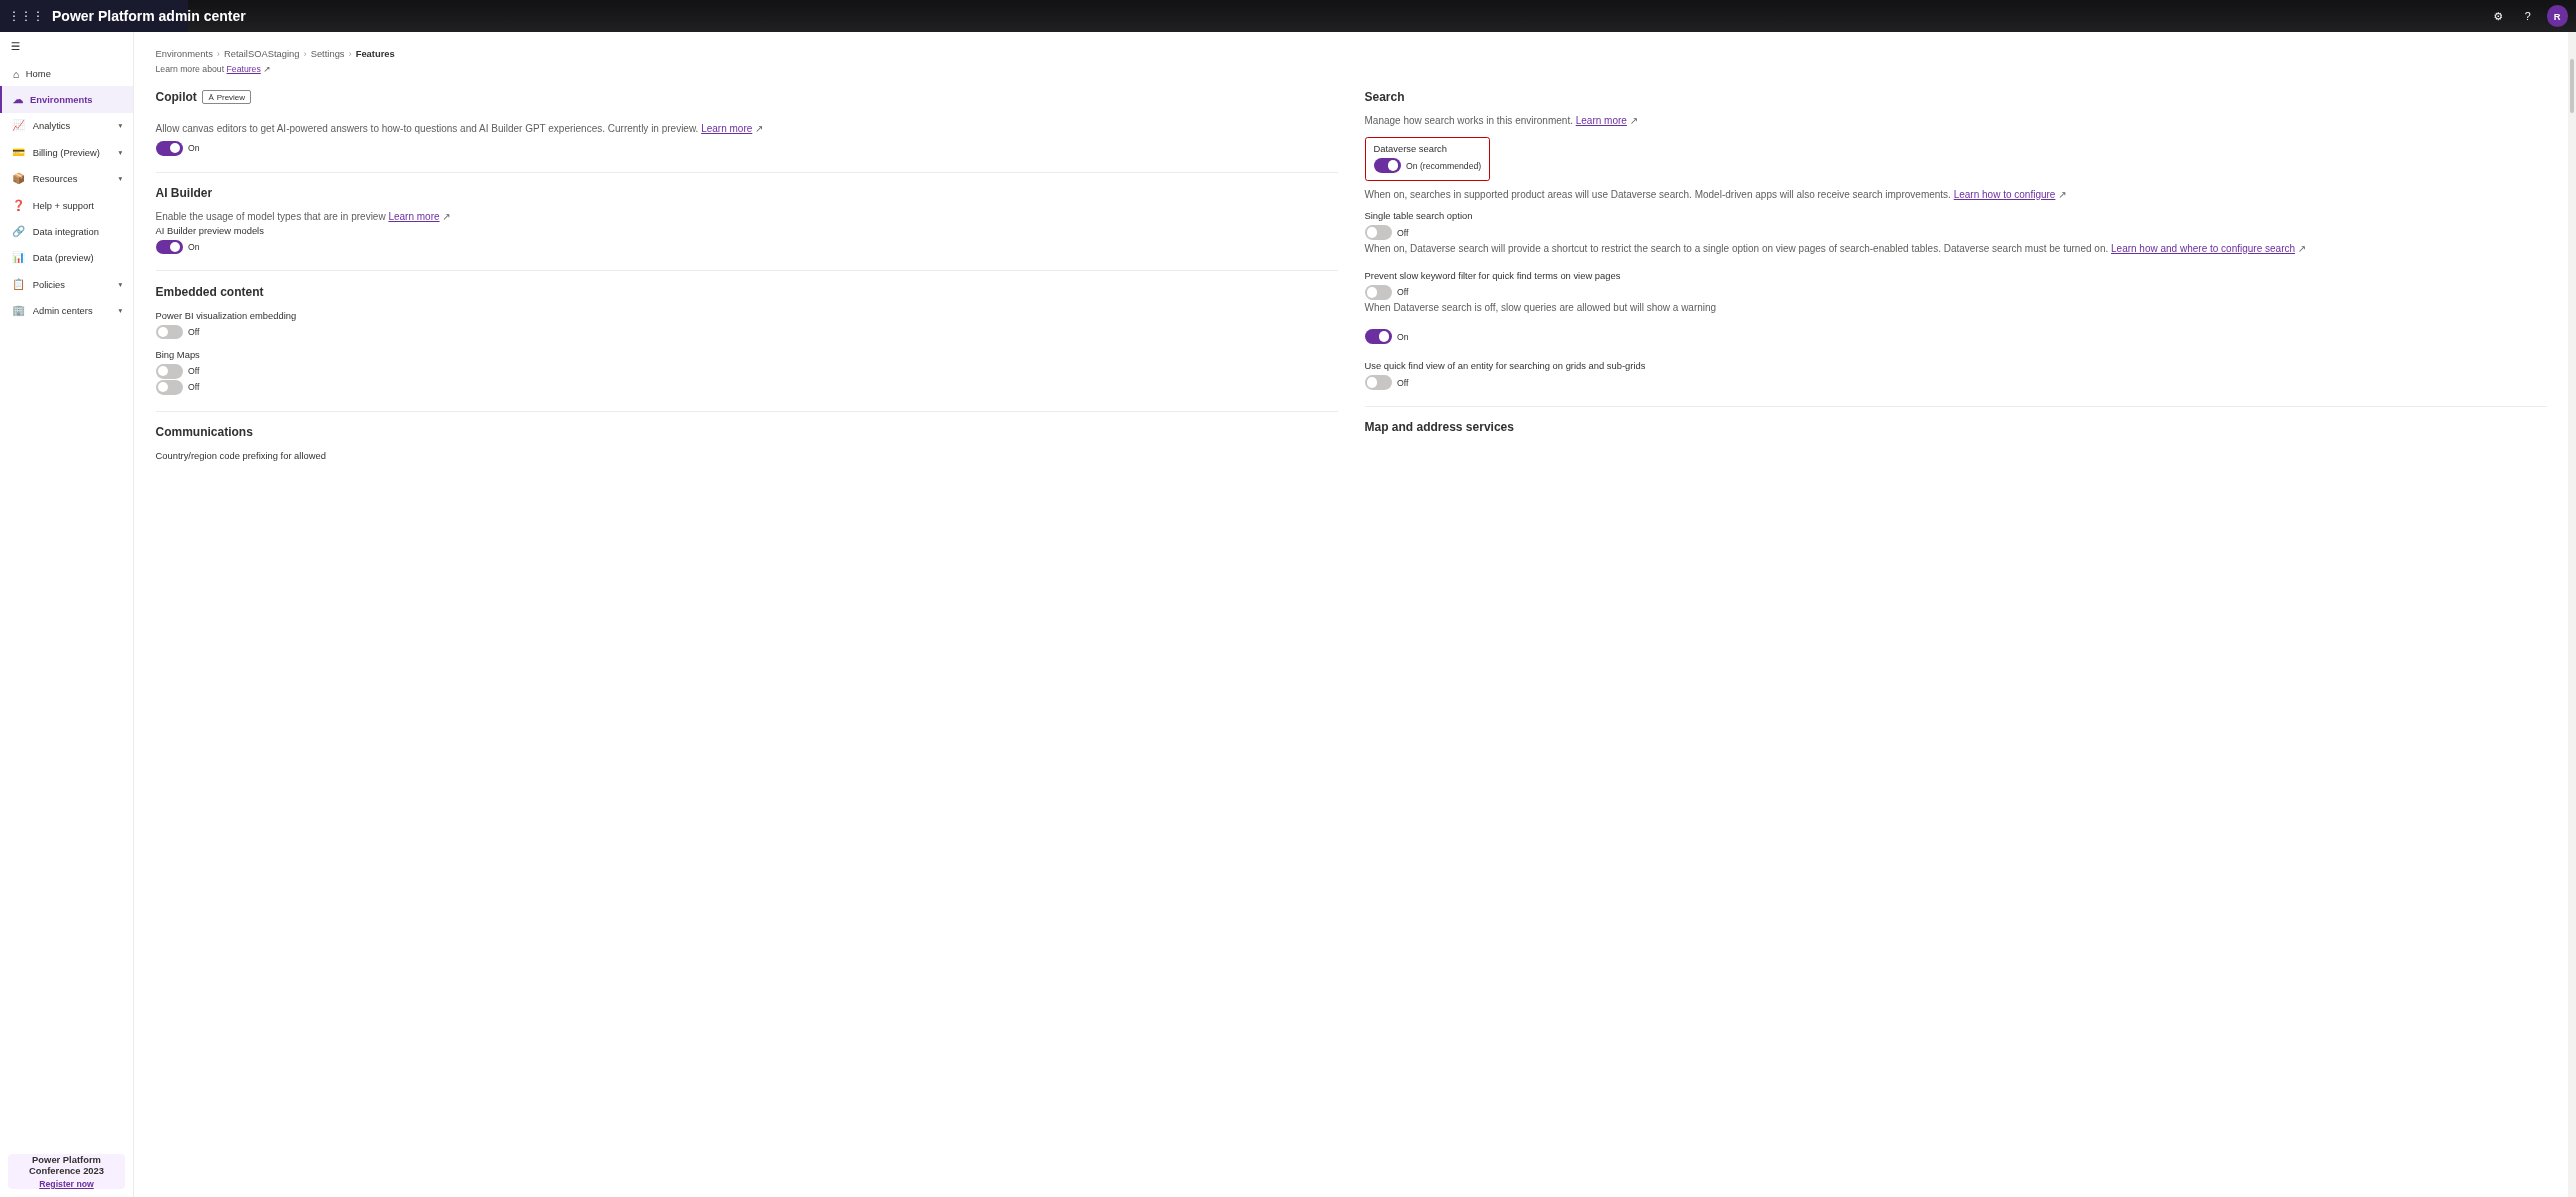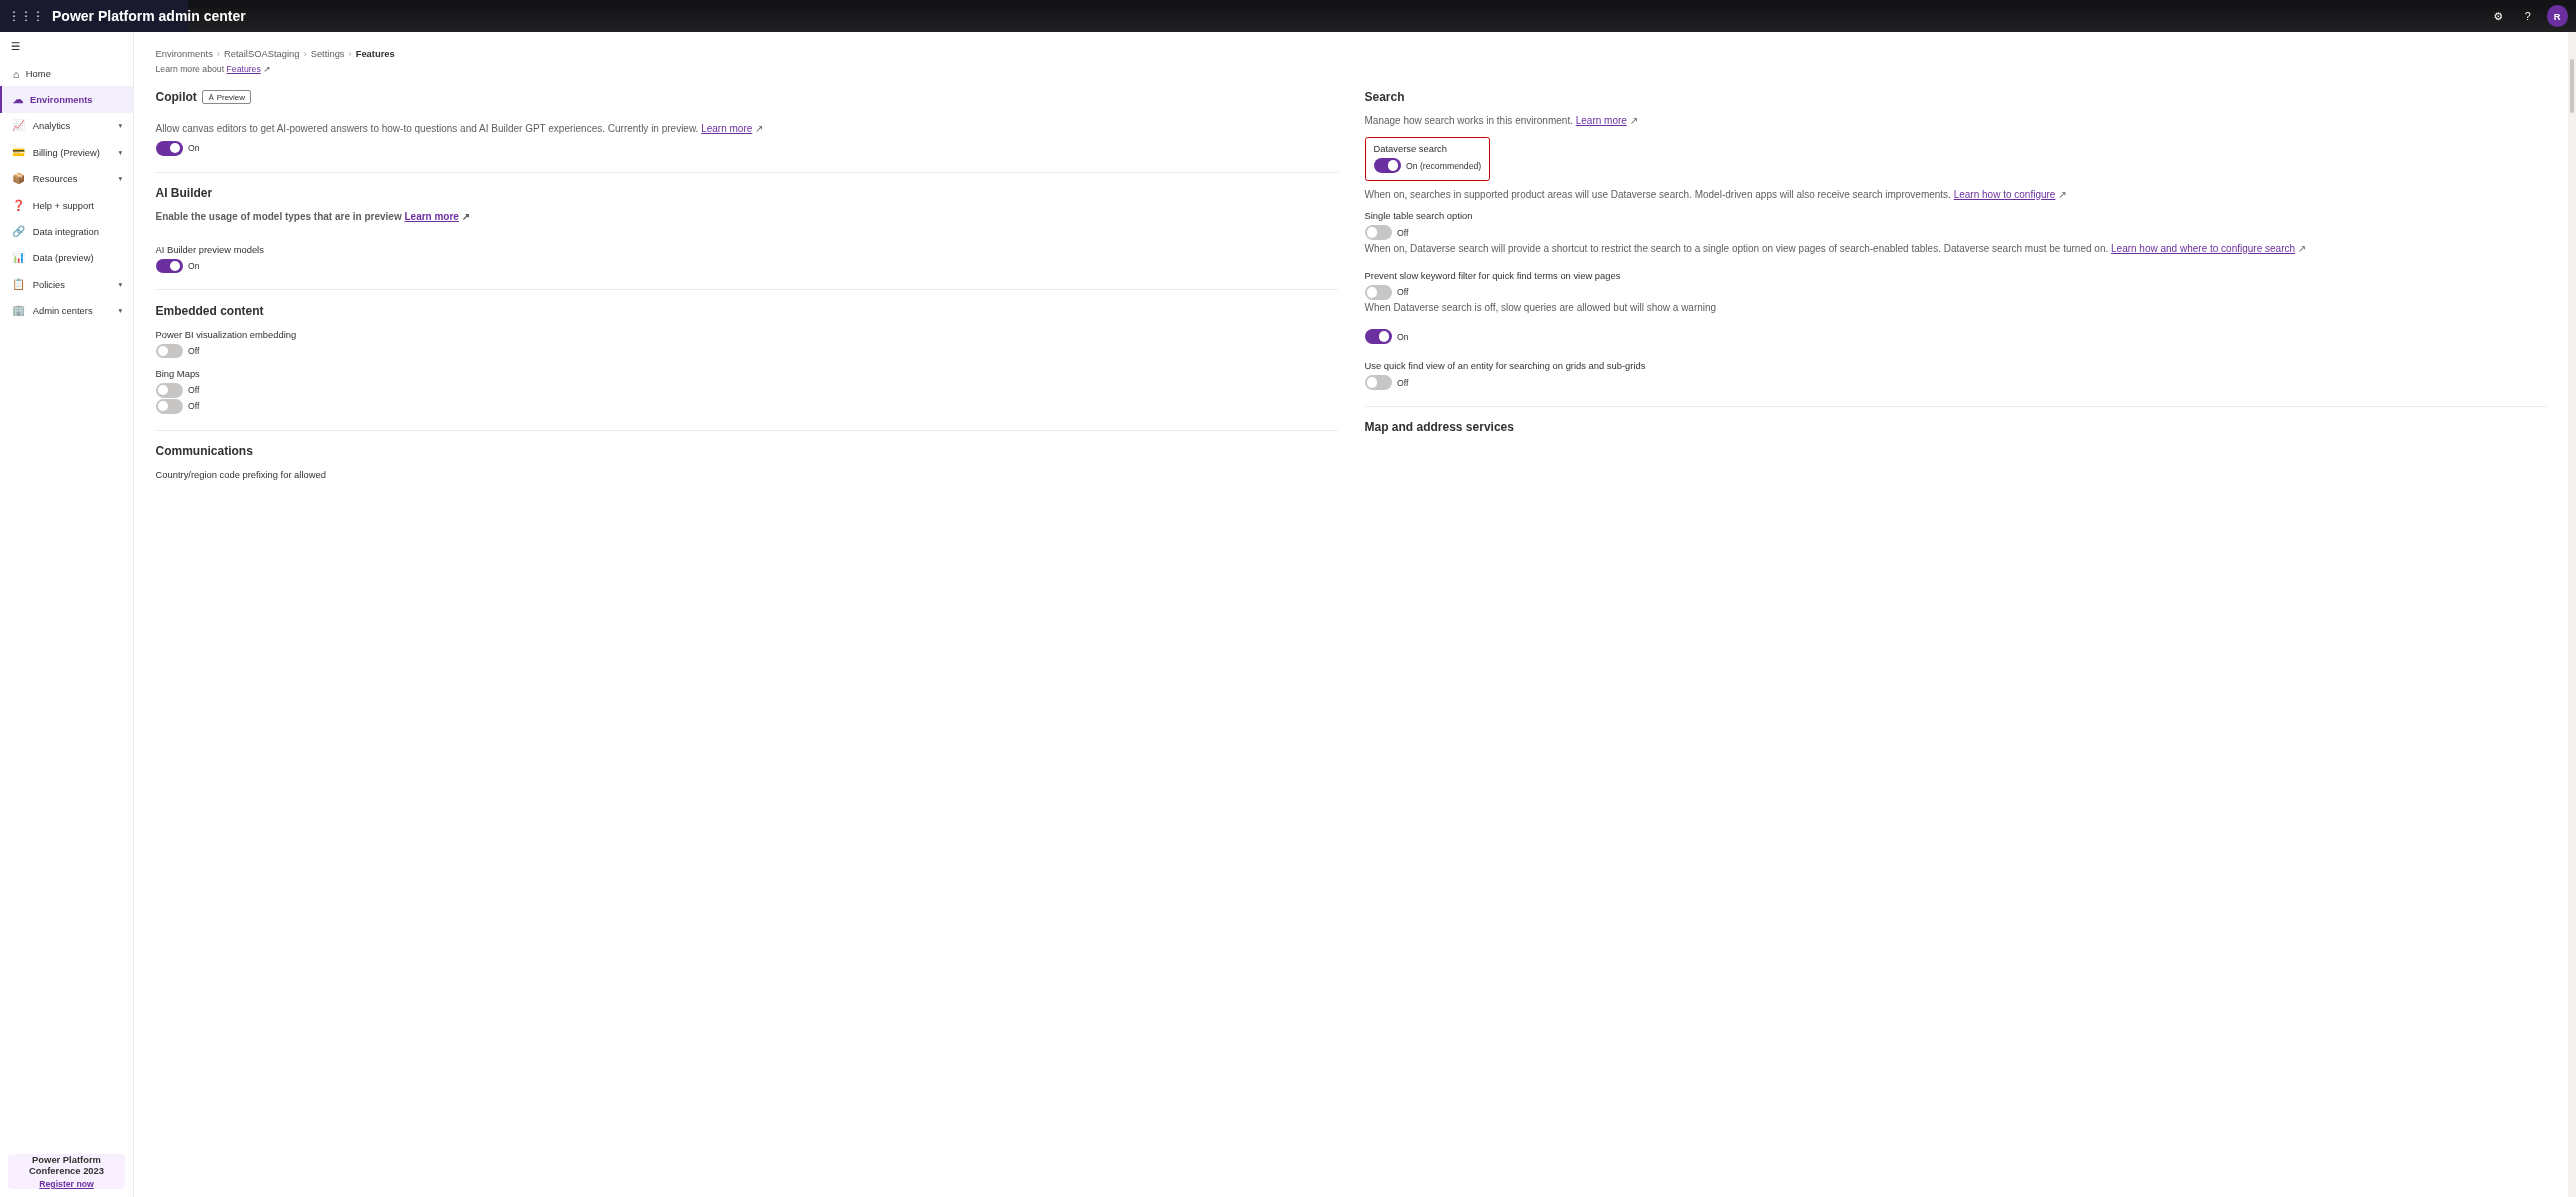--- a/index.html
+++ b/index.html
@@ -268,21 +268,21 @@
               <button class="toggle on" aria-label="Copilot toggle"></button>
               <span class="toggle-label">On</span>
             </div>
           </div>
         </div>
 
         <hr class="divider">
 
         <div class="feature-block">
           <div class="section-title">AI Builder</div>
-          <div class="feature-desc" style="margin-bottom:22px;font-weight:bold;">
+          <div class="feature-desc" style="margin-bottom:3px;">
             <span>Enable the usage of model types that are in preview</span>
             <a>Learn more</a>
             <span> ↗</span>
           </div>
           <div class="feature-name">AI Builder preview models</div>
           <div class="toggle-row">
             <button class="toggle on" aria-label="AI Builder toggle"></button>
             <span class="toggle-label">On</span>
           </div>
         </div>

